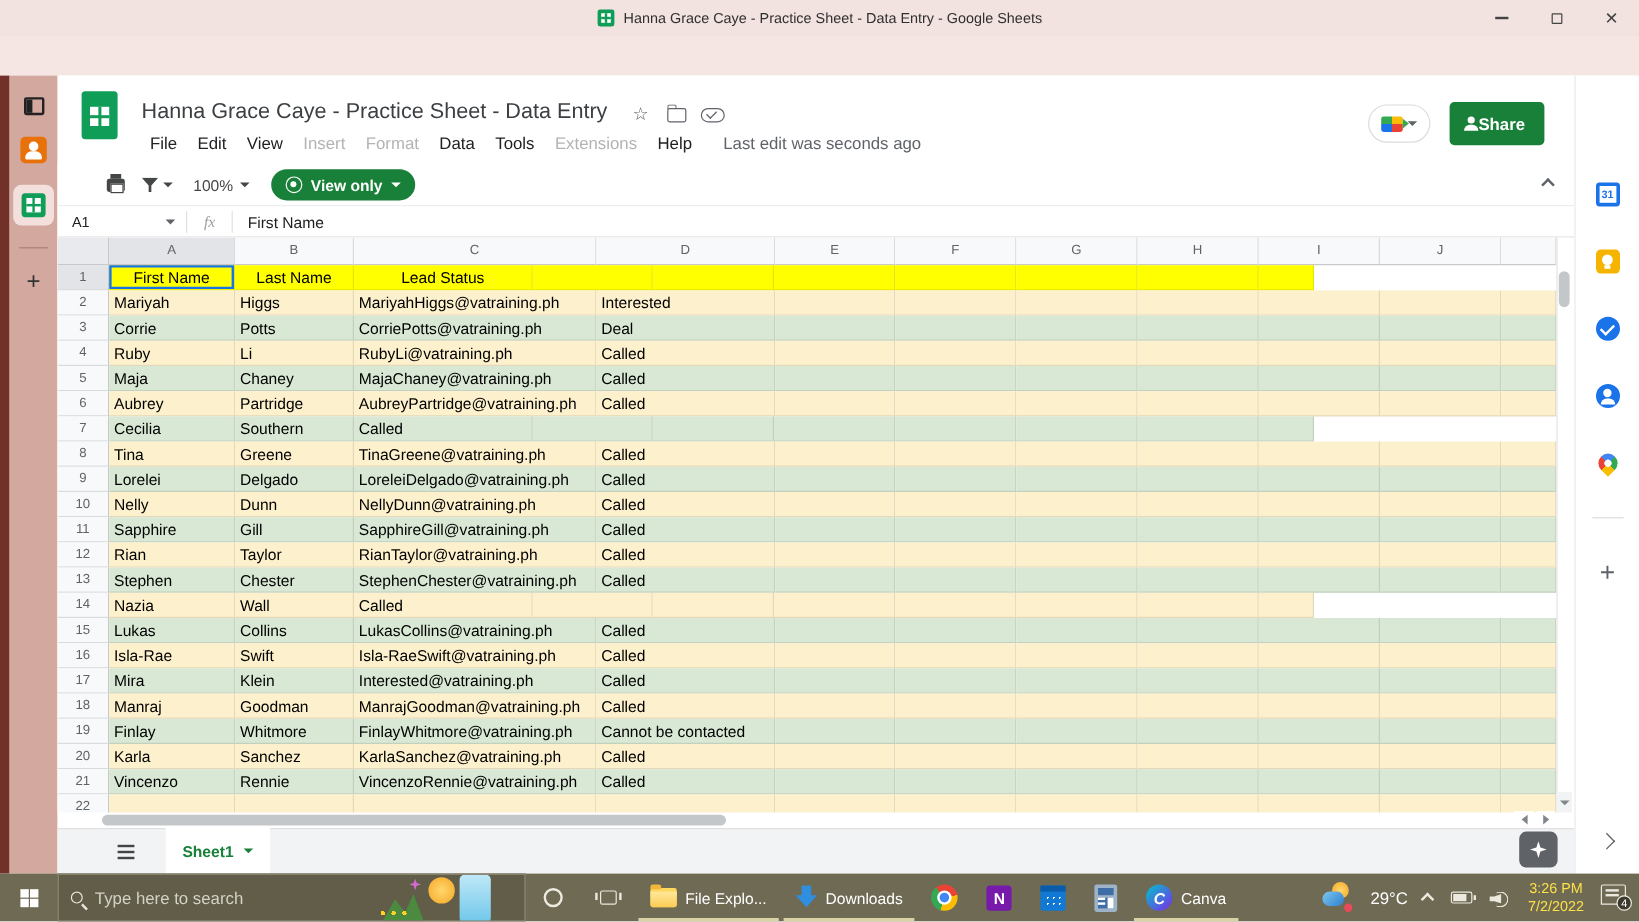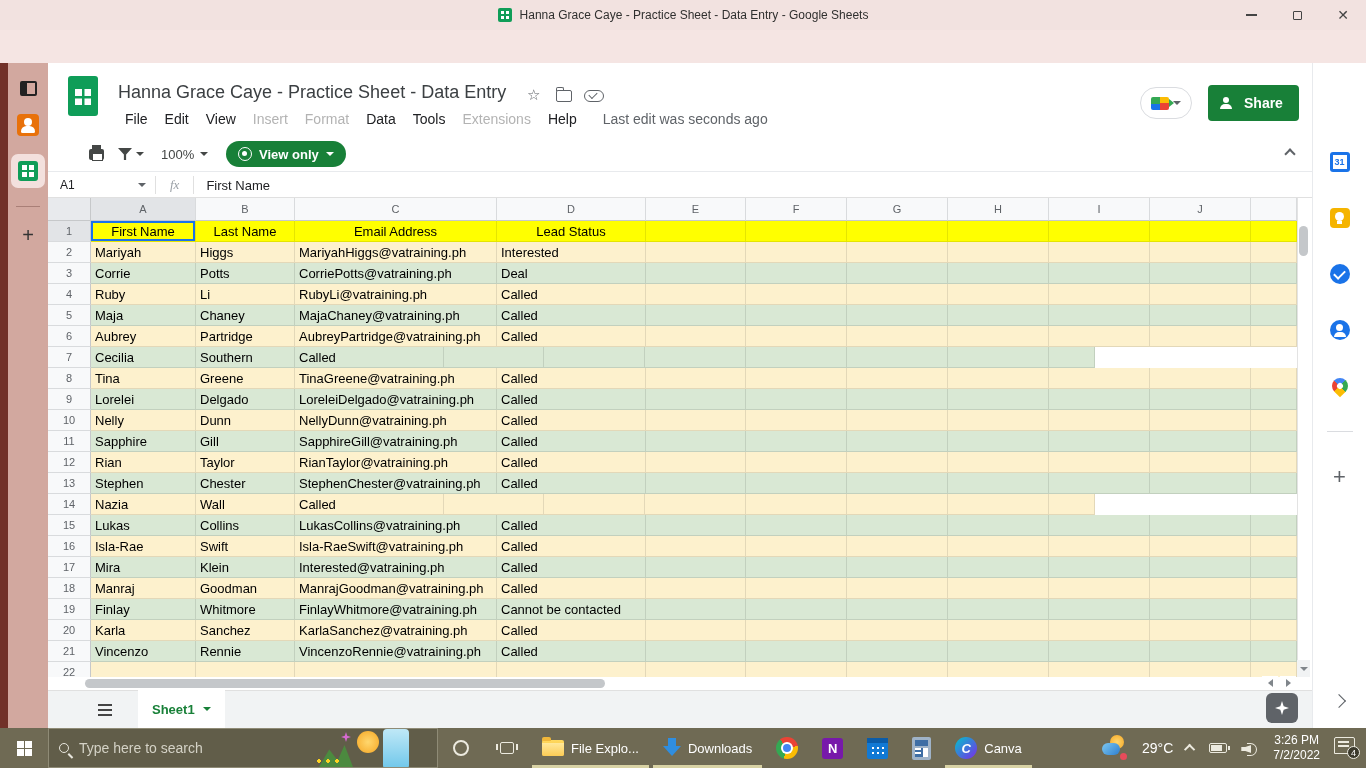--- a/index.html
+++ b/index.html
@@ -43,21 +43,21 @@
   
   .sheets-page{left:48px;top:63px;width:1264px;height:665px;background:#fff;}
   .gs-logo{left:68px;top:76px;}
   .doc-title{left:118px;top:82px;font-size:18px;color:#3c4043;}
   .doc-ic{top:86px;font-size:15px;color:#5f6368;cursor:pointer;}
   .menubar{left:118px;top:108px;gap:3px;}
   .menu-item{padding:3px 7px;font-size:14px;color:#202124;border-radius:4px;cursor:pointer;}
   .menu-item.disabled{color:#b3b3b3;cursor:default;}
   .last-edit{font-size:14px;color:#5f6368;margin-left:16px;}
   .meet-pill{left:1140px;top:87px;width:52px;height:32px;background:#fff;border:1px solid #dadce0;border-radius:16px;justify-content:center;gap:4px;cursor:pointer;}
-  .share-btn{left:1208px;top:85px;height:36px;padding:0 16px 0 12px;background:#188038;color:#fff;border-radius:4px;font-size:14px;font-weight:bold;gap:12px;cursor:pointer;}
+  .share-btn{left:1208px;top:85px;height:36px;padding:0 16px 0 12px;background:#188038;color:#fff;border-radius:4px;font-size:14px;font-weight:bold;gap:0;cursor:pointer;}
   .share-person{width:12px;height:12px;position:relative;}
   .share-person::before{content:'';position:absolute;left:3px;top:0;width:6px;height:6px;border-radius:50%;background:#fff;}
   .share-person::after{content:'';position:absolute;left:0;top:7px;width:12px;height:5px;border-radius:5px 5px 0 0;background:#fff;}
   .gs-avatar{left:1314px;top:87px;width:32px;height:32px;border-radius:50%;background:radial-gradient(circle at 45% 35%,#fdeae6 0 25%,#f2c4bb 55%,#dba79e);border:1px solid #e2c5bf;}
 
   
   .gs-toolbar{left:48px;top:136px;width:1264px;height:36px;background:#fff;border-bottom:1px solid #e8eaed;}
   .tb-ic{color:#444746;justify-content:center;width:28px;height:26px;cursor:pointer;}
   .printer{width:15px;height:11px;background:#444746;border-radius:2px;position:relative;}
   .printer::before{content:'';position:absolute;left:3px;top:-4px;width:9px;height:4px;background:#444746;}
@@ -181,21 +181,21 @@
   .weather::after{content:'';position:absolute;left:0;top:8px;width:18px;height:12px;border-radius:8px;background:linear-gradient(135deg,#7cc7f0,#2e7fd0);}
   .weather i{position:absolute;right:1px;bottom:1px;width:7px;height:7px;border-radius:50%;background:#e84b5a;}
   .temp{font-size:14px;color:#fff;cursor:pointer;}
   .tray-chev{width:8px;height:8px;border-left:2px solid #eceadf;border-top:2px solid #eceadf;transform:rotate(45deg) translateY(2px);cursor:pointer;}
   .battery{width:18px;height:10px;border:1.5px solid #eceadf;border-radius:2px;position:relative;cursor:pointer;}
   .battery::before{content:'';position:absolute;right:-4px;top:2px;width:2px;height:4px;background:#eceadf;}
   .battery::after{content:'';position:absolute;left:1px;top:1px;width:11px;height:6px;background:#eceadf;}
   .speaker{width:18px;height:14px;position:relative;cursor:pointer;}
   .speaker::before{content:'';position:absolute;left:0;top:4px;width:10px;height:8px;background:#eceadf;clip-path:polygon(0 25%,40% 25%,100% 0,100% 100%,40% 75%,0 75%);}
   .speaker::after{content:'';position:absolute;right:2px;top:2px;width:9px;height:11px;border:1.8px solid #eceadf;border-left:none;border-radius:0 9px 9px 0;}
-  .clock{text-align:center;font-size:12px;line-height:1.25;color:#ffffff;cursor:pointer;}
+  .clock{text-align:center;font-size:12px;line-height:1.25;color:#fde047;cursor:pointer;}
   .notif{width:26px;height:22px;position:relative;cursor:pointer;}
   .notif::before{content:'';position:absolute;left:0;top:0;width:19px;height:15px;border:1.6px solid #eceadf;border-radius:2px 2px 2px 0;}
   .notif::after{content:'';position:absolute;left:4px;top:4px;width:11px;height:1.6px;background:#eceadf;box-shadow:0 4px 0 #eceadf;}
   .notif b{position:absolute;right:0;bottom:0;width:13px;height:13px;border-radius:50%;background:#3c3a2c;border:1px solid #efeee4;color:#fff;font-size:9px;display:flex;align-items:center;justify-content:center;font-weight:normal;}
 
   
   .sheets-ico{display:inline-block;position:relative;background:#0f9d58;border-radius:2px;}
   .sheets-ico::before{content:'';position:absolute;background:#fff;}
   .s16{width:14px;height:14px;}
   .s16::before{left:3px;top:3px;width:8px;height:8px;background:
@@ -342,21 +342,20 @@
       <div class="gcell colhdr" style="width: 101px;">G</div>
       <div class="gcell colhdr" style="width: 101px;">H</div>
       <div class="gcell colhdr" style="width: 101px;">I</div>
       <div class="gcell colhdr" style="width: 101px;">J</div>
       <div class="gcell colhdr" style="width: 46px;"></div>
     </div>
     <div class="grid-row">
       <div class="gcell rowhdr sel" style="width: 43px;">1</div>
       <div class="gcell cell yellow center a1" style="width: 105px;">First Name</div>
       <div class="gcell cell yellow center" style="width: 99px;">Last Name</div>
-      <div class="gcell cell yellow center" style="width: 202px;">Email Address</div>
       <div class="gcell cell yellow center" style="width: 149px;">Lead Status</div>
       <div class="gcell cell yellow center" style="width: 100px;"></div>
       <div class="gcell cell yellow center" style="width: 101px;"></div>
       <div class="gcell cell yellow center" style="width: 101px;"></div>
       <div class="gcell cell yellow center" style="width: 101px;"></div>
       <div class="gcell cell yellow center" style="width: 101px;"></div>
       <div class="gcell cell yellow center" style="width: 101px;"></div>
       <div class="gcell cell yellow center" style="width: 46px;"></div>
     </div>
     <div class="grid-row">

